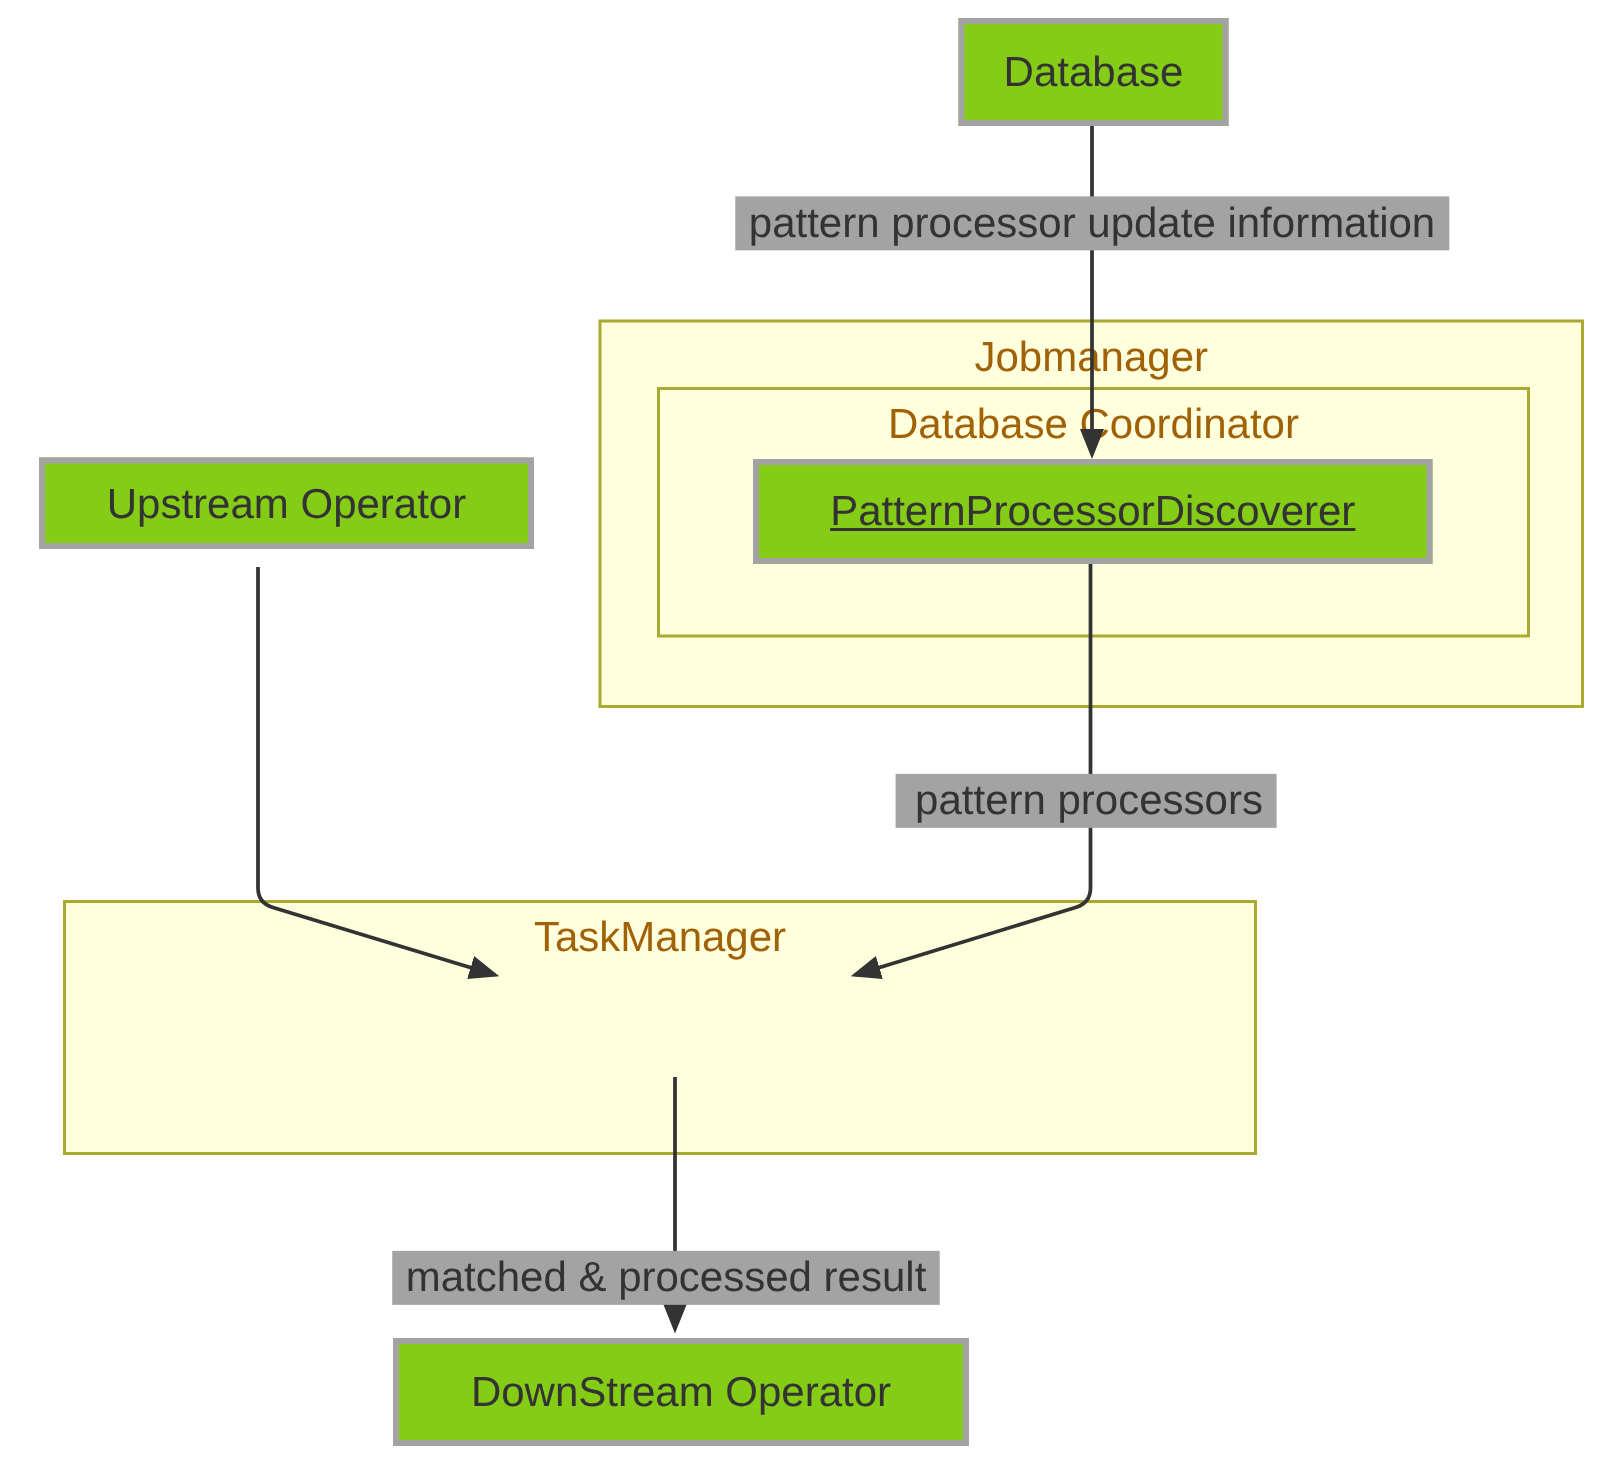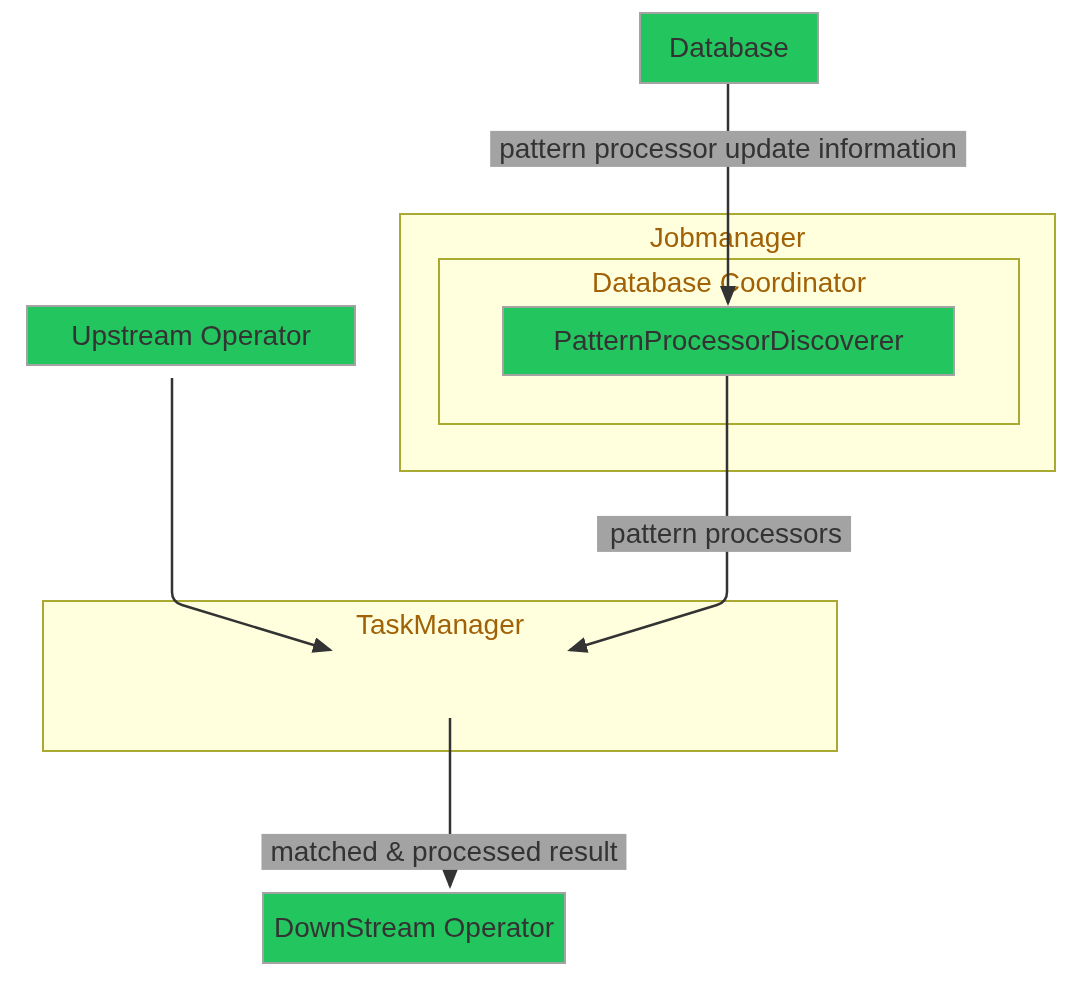--- a/index.html
+++ b/index.html
@@ -28,22 +28,22 @@
     left: 0;
     right: 0;
     text-align: center;
     font-size: 28px;
     color: #a16207;
     white-space: nowrap;
   }
   .node {
     position: absolute;
     box-sizing: border-box;
-    background: #22c55e;
-    border: 2px solid #a3a3a3;
+    background: #84cc16;
+    border: 4px solid #a3a3a3;
     color: #333333;
     font-size: 28px;
     display: flex;
     align-items: center;
     justify-content: center;
     white-space: nowrap;
   }
   .edge-layer {
     position: absolute;
     left: 0;
@@ -69,21 +69,21 @@
 <div class="canvas">
 
   <div class="cluster" style="left:399px; top:213px; width:657px; height:259px;">
     <div class="cluster-title">Jobmanager</div>
   </div>
 
   <div class="cluster" style="left:438px; top:258px; width:582px; height:167px;">
     <div class="cluster-title">Database Coordinator</div>
   </div>
 
-  <div class="cluster" style="left:42px; top:600px; width:796px; height:152px;">
+  <div class="cluster" style="left:42px; top:600px; width:796px; height:170px;">
     <div class="cluster-title">TaskManager</div>
   </div>
 
   <svg class="edge-layer" width="1080" height="987" viewBox="0 0 1080 987">
     <defs>
       <marker id="arrowhead" markerUnits="userSpaceOnUse" viewBox="0 0 20 16" markerWidth="20" markerHeight="16" refX="17" refY="8" orient="auto">
         <path d="M0,0 L20,8 L0,16 z" fill="#333333"></path>
       </marker>
     </defs>
     <path d="M728,84 L728,303" fill="none" stroke="#333333" stroke-width="2.5" marker-end="url(#arrowhead)"></path>
@@ -93,26 +93,26 @@
   </svg>
 
   <div class="node" style="left:639px; top:12px; width:180px; height:72px;">
     <span>Database</span>
   </div>
 
   <div class="node" style="left:26px; top:305px; width:330px; height:61px;">
     <span>Upstream Operator</span>
   </div>
 
-  <div class="node" style="left:502px; top:306px; width:453px; height:70px;">
+  <div class="node" style="left:502px; top:306px; width:453px; height:70px;text-decoration:underline;">
     <span>PatternProcessorDiscoverer</span>
   </div>
 
 
-  <div class="node" style="left:262px; top:892px; width:304px; height:72px;">
+  <div class="node" style="left:262px; top:892px; width:384px; height:72px;">
     <span>DownStream Operator</span>
   </div>
 
   <div class="edge-label" style="left:728px; top:149px;">pattern processor update information</div>
 
 
   <div class="edge-label" style="left:724px; top:534px;padding-left:13px;">pattern processors</div>
 
   <div class="edge-label" style="left:444px; top:852px;">matched &amp; processed result</div>
 

